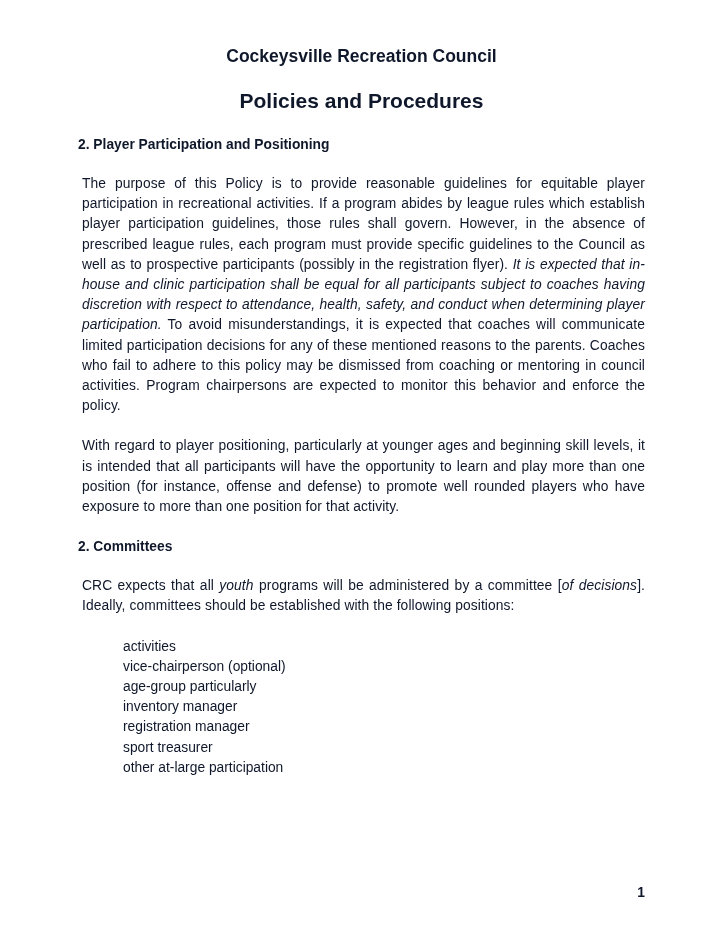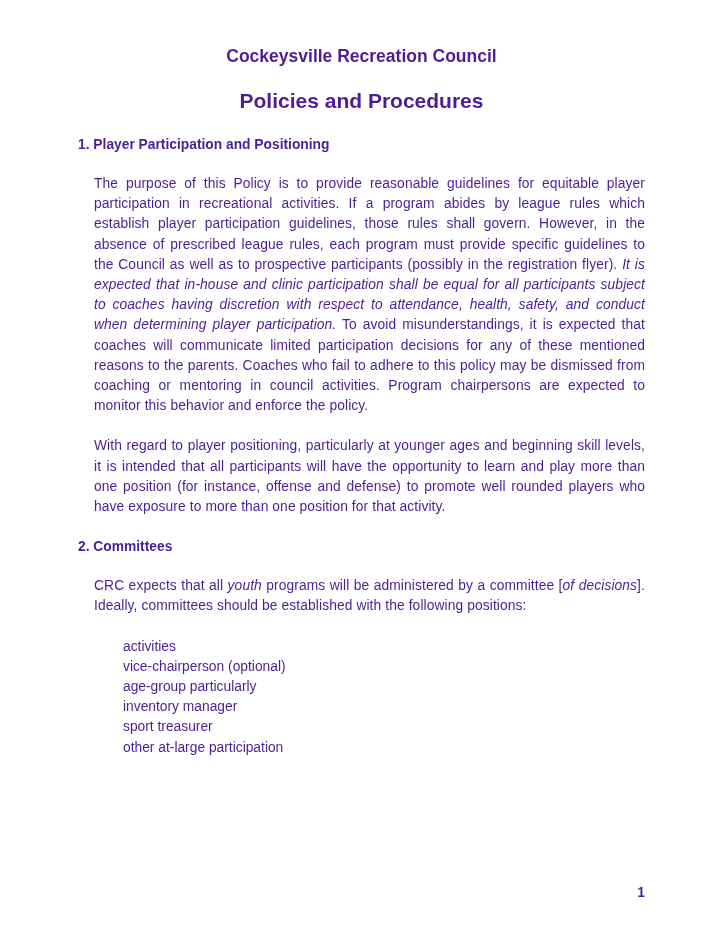--- a/index.html
+++ b/index.html
@@ -5,21 +5,21 @@
   html, body {
     margin: 0;
     padding: 0;
     background: #ffffff;
   }
   .page {
     position: relative;
     width: 723px;
     height: 939px;
     background: #ffffff;
-    color: #4c1d95;
+    color: #0f172a;
     font-family: "Liberation Sans", sans-serif;
     box-sizing: border-box;
     padding: 46px 78px 0 78px;
     overflow: hidden;
   }
   .doc-title {
     font-size: 17.5px;
     line-height: 21px;
     font-weight: bold;
     text-align: center;
@@ -35,21 +35,21 @@
   .section-heading {
     font-size: 13.8px;
     line-height: 20px;
     font-weight: bold;
     margin: 0 0 19px 0;
   }
   .para {
     font-size: 13.8px;
     line-height: 20.2px;
     text-align: justify;
-    margin: 0 0 20px 16px;
+    margin: 0 0 20px 4px;
     letter-spacing: 0.1px;
   }
   .positions-list {
     font-size: 13.8px;
     line-height: 20.2px;
     padding-left: 45px;
     margin: 0;
   }
   .positions-list .list-item {
     white-space: pre;
@@ -67,34 +67,35 @@
 </style>
 </head>
 <body>
 
 <div class="page">
 
   <div class="doc-title">Cockeysville Recreation Council</div>
 
   <div class="doc-subtitle">Policies and Procedures</div>
 
-  <div class="section-heading">1. Player Participation and Positioning</div>
+  <div class="section-heading">2. Player Participation and Positioning</div>
 
   <p class="para"><span>The purpose of this Policy is to provide reasonable guidelines for equitable player participation in recreational activities. If a program abides by league rules which establish player participation guidelines, those rules shall govern. However, in the absence of prescribed league rules, each program must provide specific guidelines to the Council as well as to prospective participants (possibly in the registration flyer). </span><span style="font-style: italic;">It is expected that in-house and clinic participation shall be equal for all participants subject to coaches having discretion with respect to attendance, health, safety, and conduct when determining player participation.</span><span> To avoid misunderstandings, it is expected that coaches will communicate limited participation decisions for any of these mentioned reasons to the parents. Coaches who fail to adhere to this policy may be dismissed from coaching or mentoring in council activities. Program chairpersons are expected to monitor this behavior and enforce the policy.</span></p>
 
   <p class="para">With regard to player positioning, particularly at younger ages and beginning skill levels, it is intended that all participants will have the opportunity to learn and play more than one position (for instance, offense and defense) to promote well rounded players who have exposure to more than one position for that activity.</p>
 
   <div class="section-heading">2. Committees</div>
 
   <p class="para"><span>CRC expects that all </span><span style="font-style: italic;">youth</span><span> programs will be administered by a committee [</span><span style="font-style: italic;">of decisions</span><span>]. Ideally, committees should be established with the following positions:</span></p>
 
   <div class="positions-list">
     <div class="list-item">activities</div>
     <div class="list-item">vice-chairperson (optional)</div>
     <div class="list-item">age-group particularly</div>
     <div class="list-item">inventory manager</div>
+    <div class="list-item">registration manager</div>
     <div class="list-item">sport treasurer</div>
     <div class="list-item">other at-large participation</div>
   </div>
 
   <div class="page-number">1</div>
 
 </div>
 
 </body></html>

